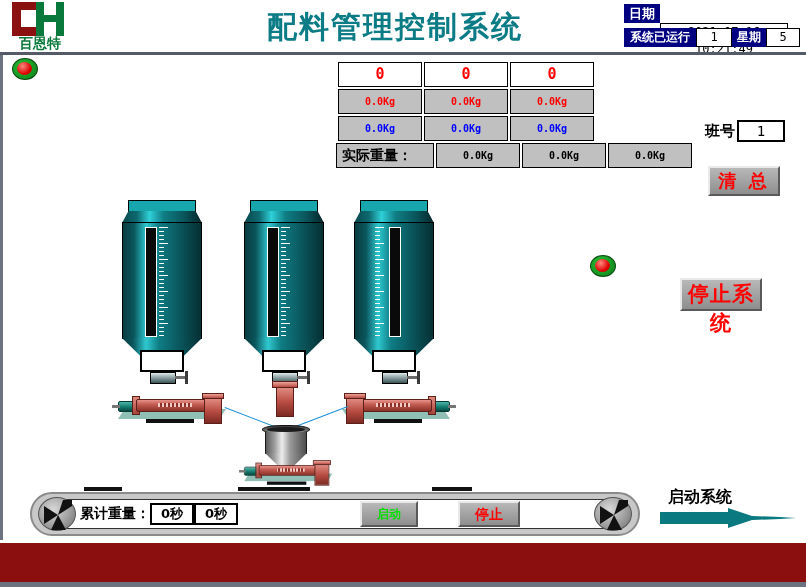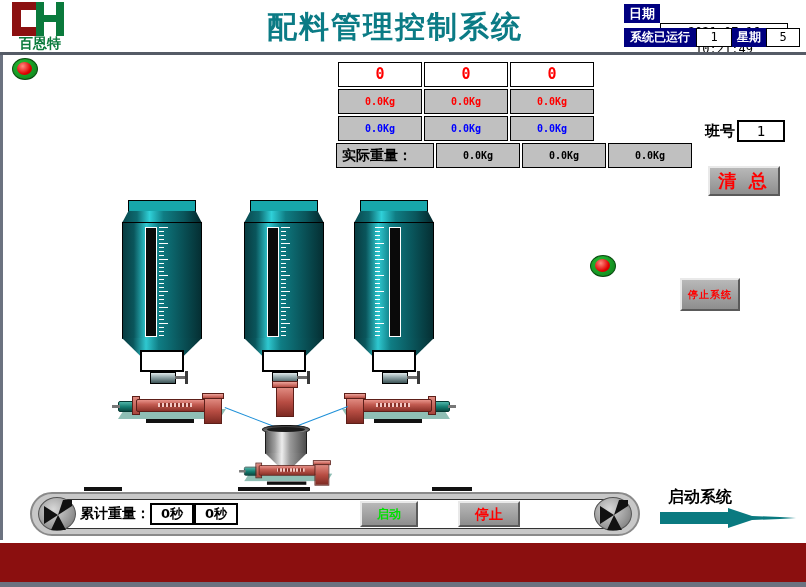--- a/index.html
+++ b/index.html
@@ -85,22 +85,22 @@
   .btn3d{border-top:2px solid #e9e9e9;border-left:2px solid #e9e9e9;
      border-right:2px solid #5a5a5a;border-bottom:2px solid #5a5a5a;
      box-sizing:border-box;background:linear-gradient(180deg,#b8b8b8,#8e8e8e);
      text-align:center;font-weight:bold;font-family:"DejaVu Sans",sans-serif;}
   #btn-clear-total{position:absolute;left:708px;top:166px;width:72px;height:30px;
      font-size:18px;color:#ff0000;line-height:26px;letter-spacing:3px;}
 
   
   #btn-start-system{position:absolute;left:566px;top:278px;width:92px;height:33px;
      font-size:15px;color:#00e000;line-height:29px;letter-spacing:1px;}
-  #btn-stop-system{position:absolute;left:680px;top:278px;width:60px;height:33px;
-     font-size:10px;color:#ff0000;line-height:29px;letter-spacing:1px;}
+  #btn-stop-system{position:absolute;left:680px;top:278px;width:82px;height:33px;
+     font-size:21px;color:#ff0000;line-height:29px;letter-spacing:1px;}
 
   
   .silo{position:absolute;width:80px;height:175px;}
   .silo-top{position:absolute;left:6px;top:0;width:68px;height:12px;
      background:#17a6ab;border:1px solid #000;box-sizing:border-box;}
   .silo-shoulder{position:absolute;left:0px;top:11px;width:80px;height:12px;
      background:linear-gradient(90deg,#0a4a50 0%,#0d6a70 18%,#2fd0d8 34%,#0f7d84 52%,#0a565c 78%,#04272b 100%);
      border-left:1px solid #000;border-right:1px solid #000;box-sizing:border-box;
      clip-path:polygon(8% 0%,92% 0%,100% 100%,0% 100%);}
   .silo-body{position:absolute;left:0px;top:22px;width:80px;height:117px;

